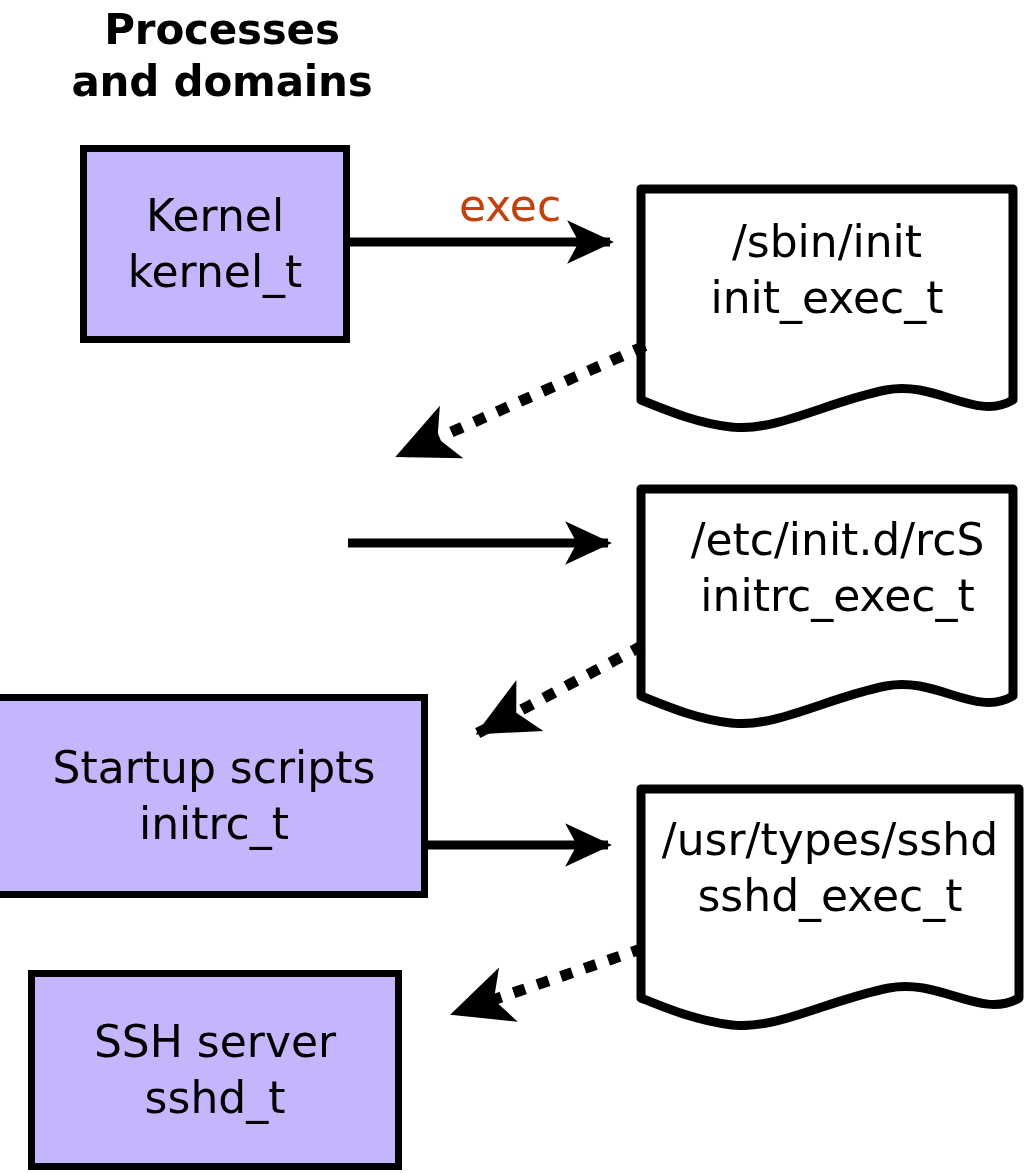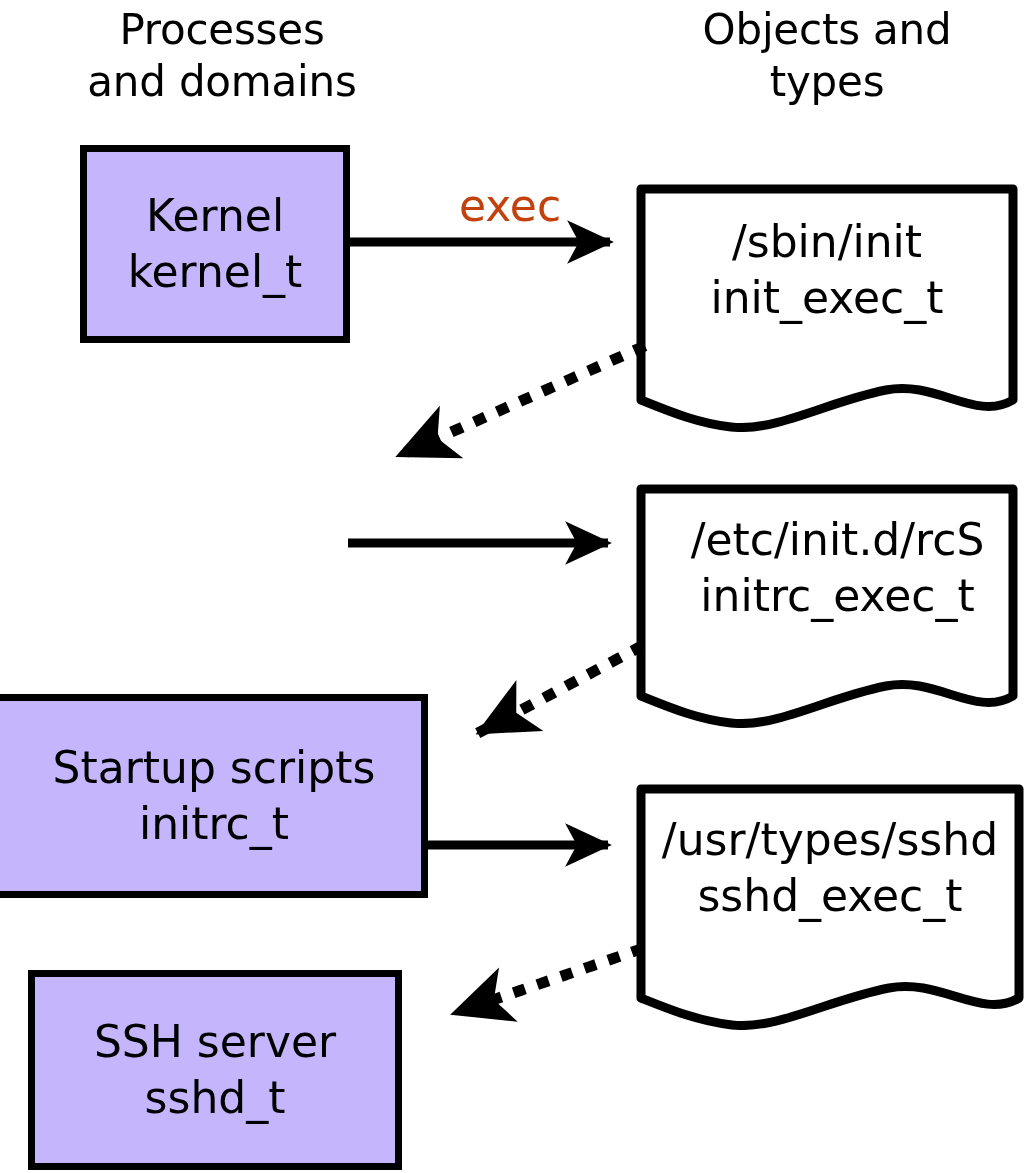--- a/index.html
+++ b/index.html
@@ -14,21 +14,21 @@
   #canvas {
     position: relative;
     width: 1024px;
     height: 1173px;
     background: #ffffff;
     overflow: hidden;
   }
   .column-header {
     position: absolute;
     font-family: "DejaVu Sans", sans-serif;
-    font-weight: normal;
+    font-weight: bold;
     font-size: 42px;
     line-height: 52px;
     text-align: center;
     color: #000000;
     white-space: pre-line;
     letter-spacing: -0.2px;
   }
   #hdr-left  { left: 32px;  top: 4px;  width: 380px; }
   #hdr-right { left: 640px; top: 4px;  width: 374px; }
 
@@ -89,22 +89,20 @@
     text-align: center;
   }
 </style>
 </head>
 <body>
 
 <div id="canvas">
 
   <div id="hdr-left" class="column-header">Processes
 and domains</div>
-  <div id="hdr-right" class="column-header">Objects and
-types</div>
 
   <div class="proc-box" style="left:80px; top:145px; width:270px; height:198px;">
     <span class="proc-label">Kernel
 kernel_t</span>
   </div>
 
 
   <div class="proc-box" style="left:-8px; top:694px; width:436px; height:204px;">
     <span class="proc-label" style="padding-left:8px;">Startup scripts
 initrc_t</span>

